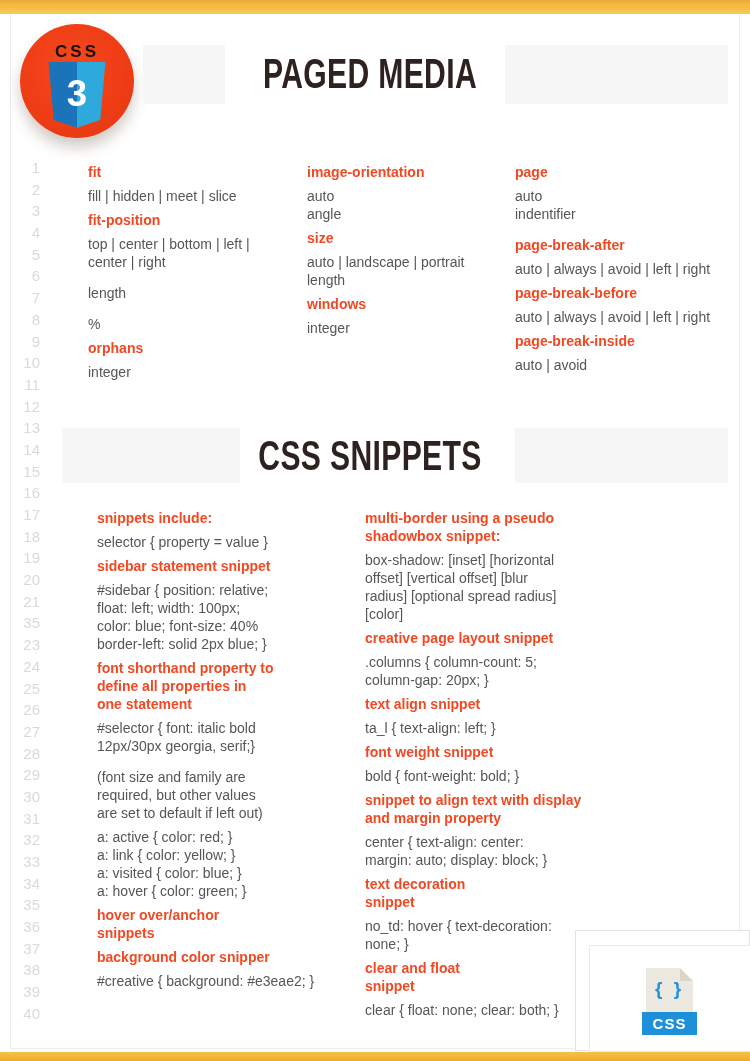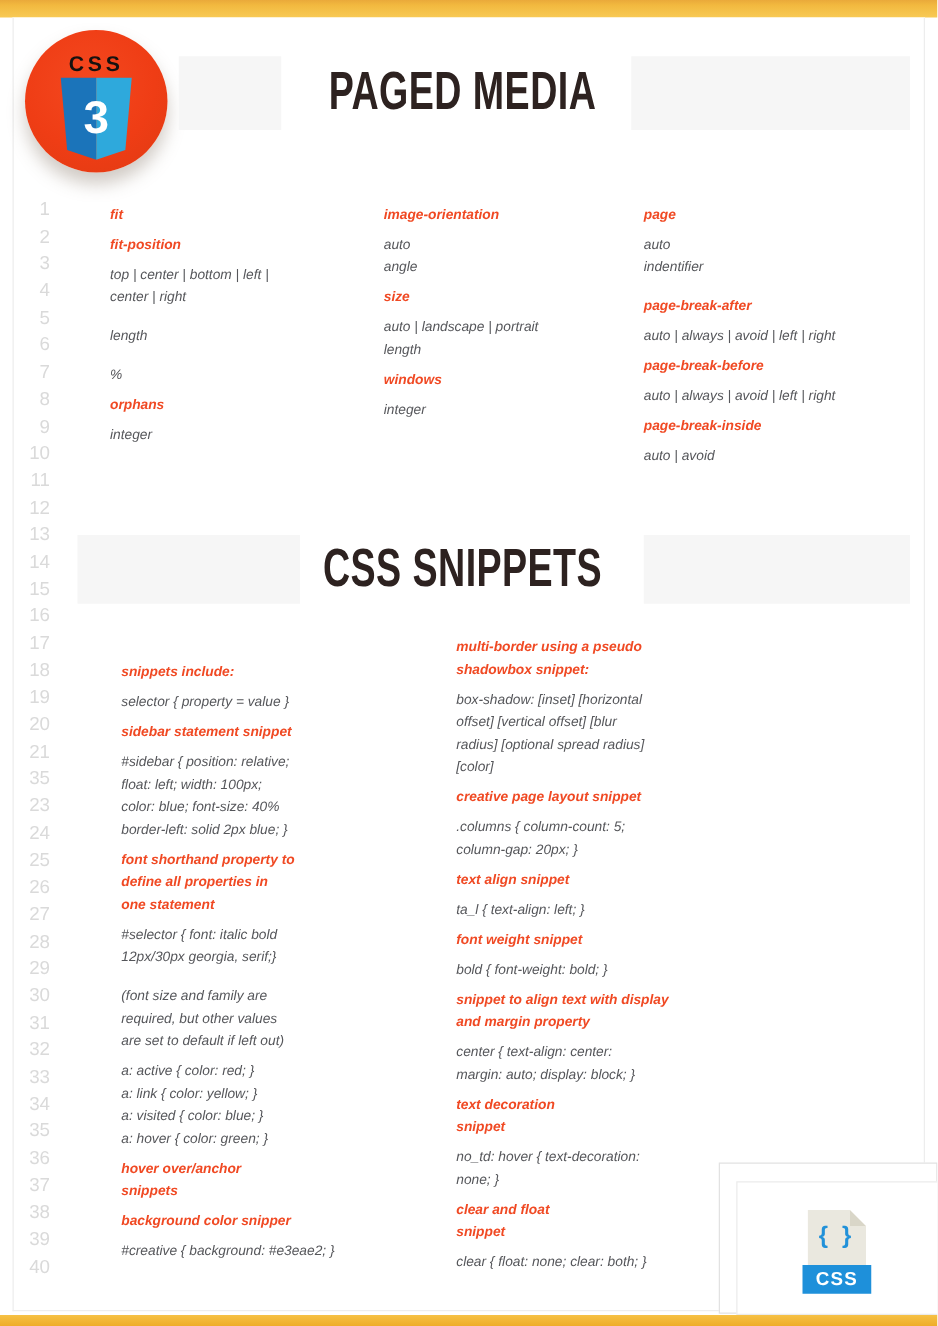--- a/index.html
+++ b/index.html
@@ -49,25 +49,25 @@
   }
   .st-1 { top:52px; }
   .st-2 { top:434px; }
   
   .line-numbers {
     position:absolute; left:12px; top:157px; width:28px;
     text-align:right; color:#dadada; font-size:15px;
   }
   .line-numbers div { height:21.7px; line-height:21.7px; }
   
-  .col { position:absolute; font-size:11px; color:#55565a;font-style:italic; }
+  .col { position:absolute; font-size:14px; color:#55565a; }
   .c-pm-1 { left:88px;  top:160px; width:190px; }
   .c-pm-2 { left:307px; top:160px; width:200px; }
   .c-pm-3 { left:515px; top:160px; width:220px; }
-  .c-sn-1 { left:97px;  top:526px; width:255px; }
+  .c-sn-1 { left:97px;  top:506px; width:255px; }
   .c-sn-2 { left:365px; top:506px; width:300px; }
   .blk { white-space:pre-line; line-height:18px; margin-bottom:6px; }
   .bh { color:#f04923; font-weight:bold; margin-top:3px; }
   .bb { color:#55565a; }
   .gap { margin-top:13px; }
   
   .corner-box {
     position:absolute; left:575px; top:930px; right:0; bottom:10px;
     background:#fff; border:1px solid #e2e2e2;
   }
@@ -155,20 +155,21 @@
     <div>35</div>
     <div>36</div>
     <div>37</div>
     <div>38</div>
     <div>39</div>
     <div>40</div>
   </div>
 
 <div class="col c-pm-1">
     <div class="blk bh">fit</div>
+    <div class="blk bb">fill | hidden | meet | slice</div>
     <div class="blk bh">fit-position</div>
     <div class="blk bb">top | center | bottom | left |
 center | right</div>
     <div class="blk bb gap">length</div>
     <div class="blk bb gap">%</div>
     <div class="blk bh">orphans</div>
     <div class="blk bb">integer</div>
   </div>
 <div class="col c-pm-2">
     <div class="blk bh">image-orientation</div>

